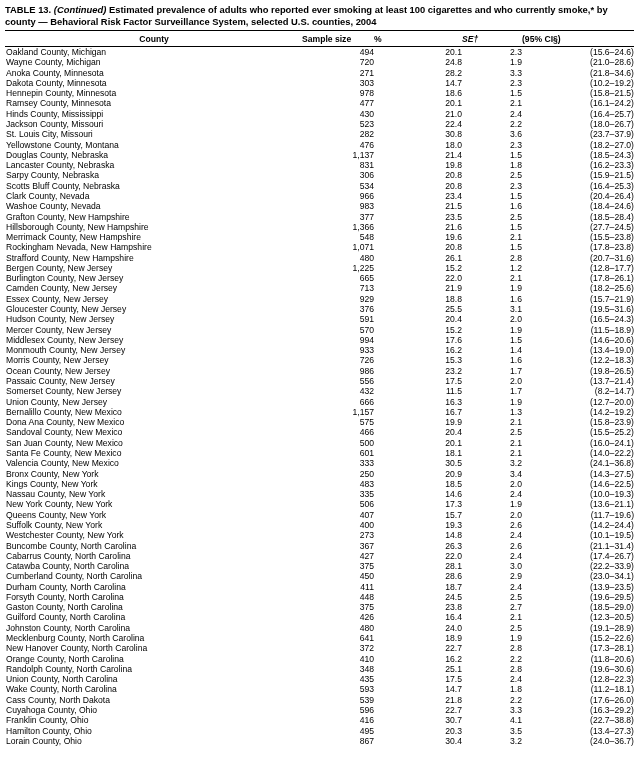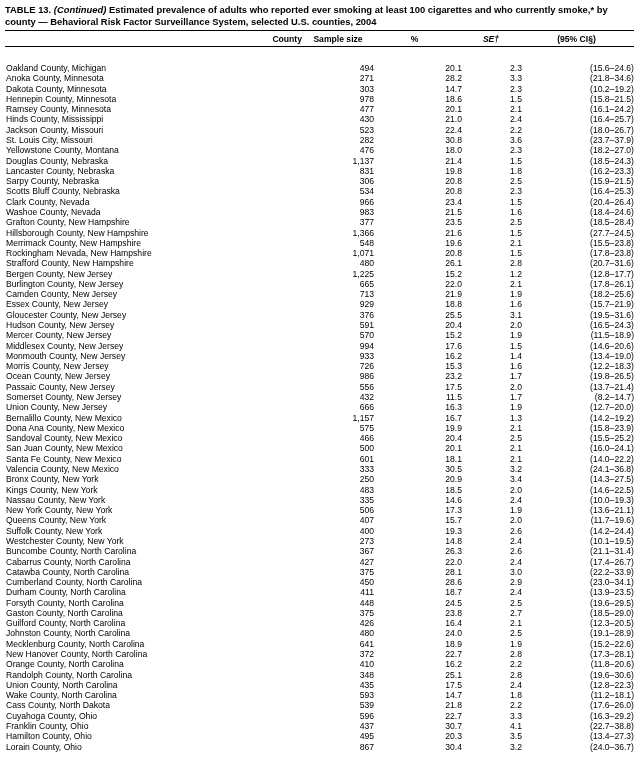--- a/index.html
+++ b/index.html
@@ -26,40 +26,40 @@
     table-layout: fixed;
   }
   col.c-county { width: auto; }
   col.c-n   { width: 72px; }
   col.c-pct { width: 88px; }
   col.c-se  { width: 60px; }
   col.c-ci  { width: 112px; }
   thead th {
     font-size: 8.6px;
     font-weight: bold;
-    text-align: center;
+    text-align: left;
     vertical-align: bottom;
     padding: 3px 0 2px 0;
     border-bottom: 1px solid #000;
     white-space: nowrap;
   }
-  thead th.h-county { text-align: right; padding-left: 1px; }
+  thead th.h-county { text-align: center; padding-left: 1px; }
   thead th.h-pct { padding-right: 7px; }
   thead th.h-se  { padding-right: 2px; font-style: italic; }
   thead th.h-ci  { padding-right: 3px; }
   tbody td {
     font-size: 8.6px;
     line-height: 10.28px;
     padding: 0;
     white-space: nowrap;
     overflow: hidden;
   }
   td.col-county { text-align: left; padding-left: 1px; }
   td.col-n, td.col-pct, td.col-se, td.col-ci { text-align: right; }
-  tbody tr:first-child td { padding-top: 16px; }
+  tbody tr:first-child td { padding-top: 0; }
 </style>
 </head>
 <body>
 
 <div class="page">
   <div class="title-block">
     <span>TABLE 13.</span>
     <span class="title-continued">(Continued)</span>
     <span>Estimated prevalence of adults who reported ever smoking at least 100 cigarettes and who currently smoke,* by county — Behavioral Risk Factor Surveillance System, selected U.S. counties, 2004</span>
   </div>
@@ -83,20 +83,27 @@
     </thead>
     <tbody>
         <tr>
           <td class="col-county">Oakland County, Michigan</td>
           <td class="col-n">494</td>
           <td class="col-pct">20.1</td>
           <td class="col-se">2.3</td>
           <td class="col-ci">(15.6–24.6)</td>
         </tr>
         <tr>
+          <td class="col-county">Wayne County, Michigan</td>
+          <td class="col-n">720</td>
+          <td class="col-pct">24.8</td>
+          <td class="col-se">1.9</td>
+          <td class="col-ci">(21.0–28.6)</td>
+        </tr>
+        <tr>
           <td class="col-county">Anoka County, Minnesota</td>
           <td class="col-n">271</td>
           <td class="col-pct">28.2</td>
           <td class="col-se">3.3</td>
           <td class="col-ci">(21.8–34.6)</td>
         </tr>
         <tr>
           <td class="col-county">Dakota County, Minnesota</td>
           <td class="col-n">303</td>
           <td class="col-pct">14.7</td>
@@ -525,21 +532,21 @@
         </tr>
         <tr>
           <td class="col-county">Cuyahoga County, Ohio</td>
           <td class="col-n">596</td>
           <td class="col-pct">22.7</td>
           <td class="col-se">3.3</td>
           <td class="col-ci">(16.3–29.2)</td>
         </tr>
         <tr>
           <td class="col-county">Franklin County, Ohio</td>
-          <td class="col-n">437</td>
+          <td class="col-n">416</td>
           <td class="col-pct">30.7</td>
           <td class="col-se">4.1</td>
           <td class="col-ci">(22.7–38.8)</td>
         </tr>
         <tr>
           <td class="col-county">Hamilton County, Ohio</td>
           <td class="col-n">495</td>
           <td class="col-pct">20.3</td>
           <td class="col-se">3.5</td>
           <td class="col-ci">(13.4–27.3)</td>

